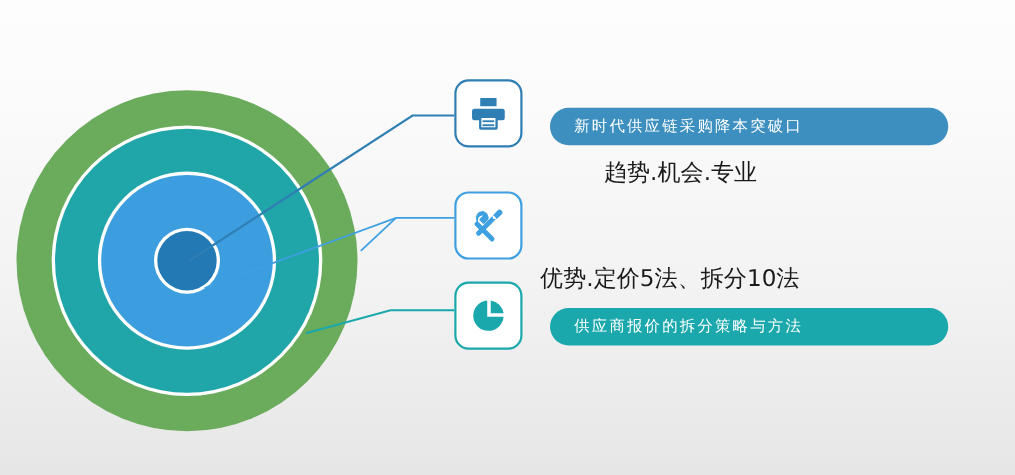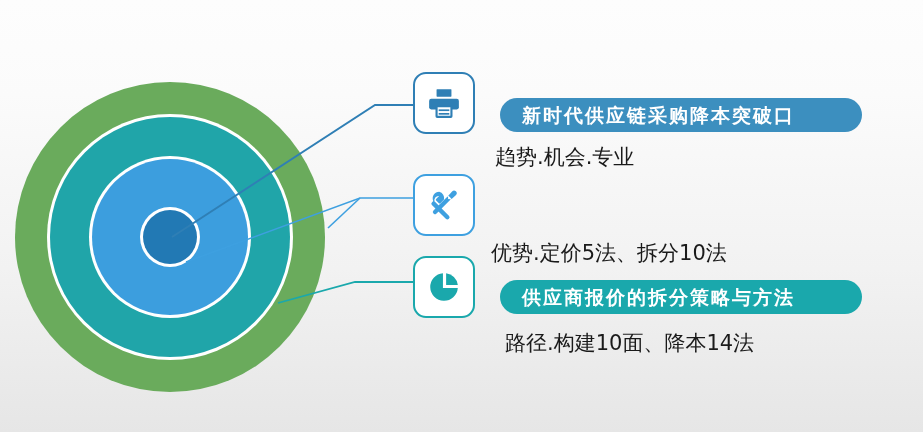--- a/index.html
+++ b/index.html
@@ -63,39 +63,39 @@
     position: absolute;
     height: 34px;
     border-radius: 17px;
     display: flex;
     align-items: center;
     box-sizing: border-box;
     padding-left: 22px;
   }
   .title-bar .title-text {
     color: #ffffff;
-    font-size: 19px;
-    font-weight: bold;
+    font-size: 14px;
+    font-weight: normal;
     letter-spacing: 2px;
     white-space: nowrap;
     line-height: 1;
   }
   .title-bar.t1 { left: 500px; top: 98px;  width: 362px; background: #3c8fbf; }
   .title-bar.t2 { left: 500px; top: 198px; width: 362px; background: #3498db; }
   .title-bar.t3 { left: 500px; top: 280px; width: 362px; background: #1aa8ac; }
 
   
   .sub-caption {
     position: absolute;
     color: #1a1a1a;
     font-size: 21px;
     white-space: nowrap;
     line-height: 1;
   }
-  .sub-caption.s1 { left: 495px; top: 147px; }
+  .sub-caption.s1 { left: 549px; top: 147px; }
   .sub-caption.s2 { left: 491px; top: 243px; }
   .sub-caption.s3 { left: 505px; top: 333px; }
 </style>
 </head>
 <body>
 
 <div id="slide">
 
   <div id="rings-group">
     <svg width="400" height="432" viewBox="0 0 400 432" xmlns="http://www.w3.org/2000/svg">
@@ -147,15 +147,14 @@
 
   <div class="icon-box b3">
     <svg width="34" height="34" viewBox="0 0 32 32" xmlns="http://www.w3.org/2000/svg">
       <path d="M15 3 A13 13 0 1 0 29 17 L15 17 Z" fill="#1aa8ac"></path>
       <path d="M18 3 A13 13 0 0 1 29 14 L18 14 Z" fill="#1aa8ac"></path>
     </svg>
   </div>
   <div class="title-bar t3">
     <span class="title-text">供应商报价的拆分策略与方法</span>
   </div>
-  <div class="sub-caption s3">路径.构建10面、降本14法</div>
 
 </div>
 
 </body></html>

